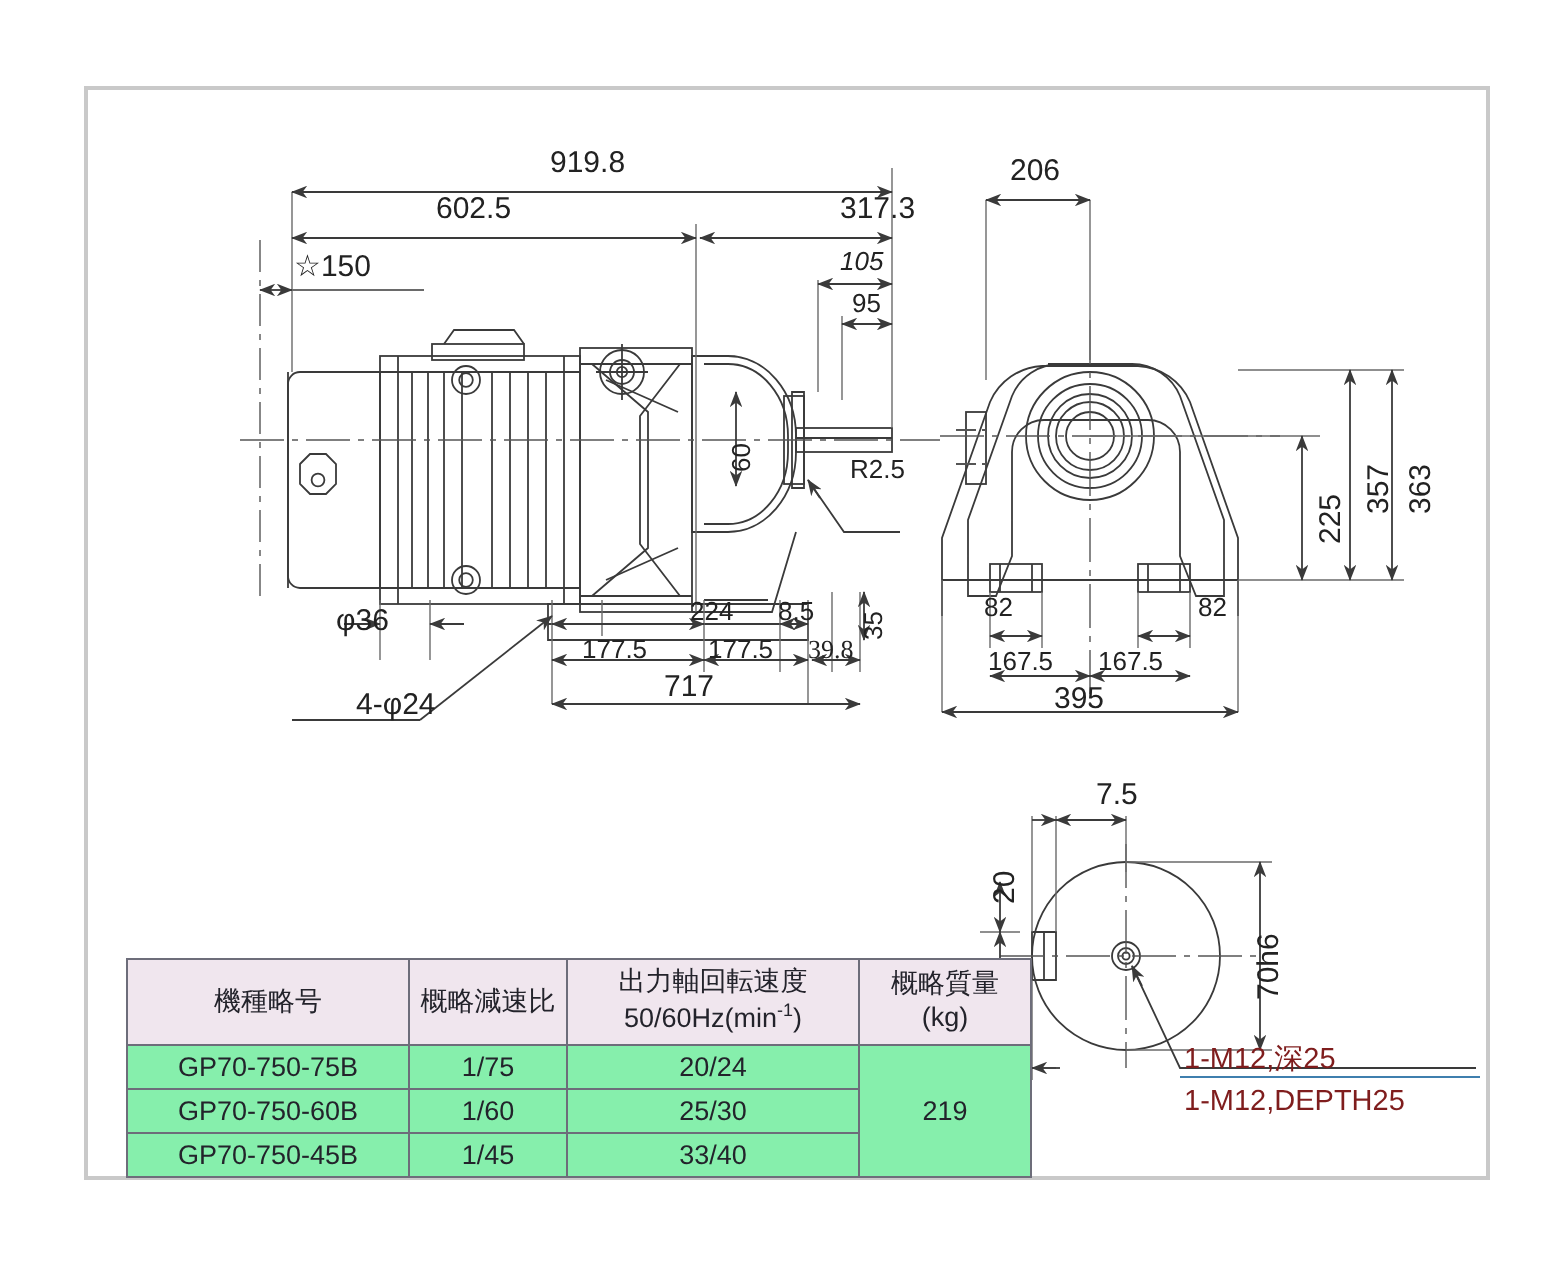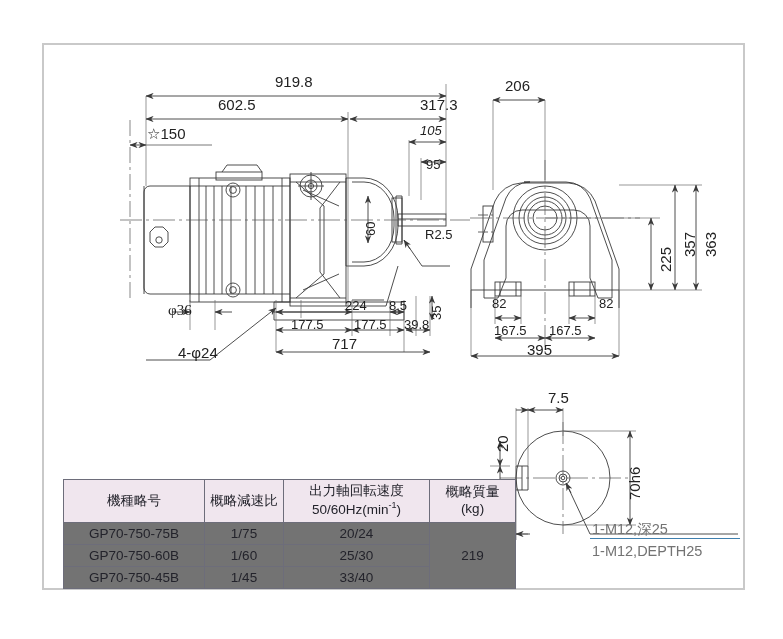--- a/index.html
+++ b/index.html
@@ -17,34 +17,34 @@
   
   .lbl{
     position:absolute;font-size:15px;line-height:1;color:#222;
     white-space:nowrap;letter-spacing:0px;
   }
   .lbl.sm{font-size:13px;}
   .lbl.vert{transform:rotate(-90deg);transform-origin:left top;}
   
   .spec-table{
     position:absolute;left:63px;top:479px;border-collapse:collapse;
-    font-size:13.5px;background:#737373;
+    font-size:13.5px;background:#86efac;
   }
   .spec-table th,.spec-table td{
     border:1px solid #6d6d7a;text-align:center;color:#23232b;
     font-weight:normal;padding:0;
   }
   .spec-table thead th{background:#f0e6ee;height:42px;line-height:1.25;}
   .spec-table tbody td{height:21px;}
   .c-model{width:140px;}
   .c-ratio{width:78px;margin-top:20px;}
   .c-speed{width:145px;}
   .c-mass{width:85px;}
   .sup{font-size:9px;vertical-align:super;}
-  .note-line{position:absolute;font-size:14.5px;color:#737373;white-space:nowrap;}
+  .note-line{position:absolute;font-size:14.5px;color:#7f1d1d;white-space:nowrap;}
   .note-ul{position:absolute;height:1px;background:#3f7fae;}
 </style>
 </head>
 <body>
 
 <div id="sheet">
 
   <div class="frame"></div>
 
   <svg class="dwg" viewBox="0 0 783 639" xmlns="http://www.w3.org/2000/svg">
@@ -270,31 +270,31 @@
       <path d="M566 483 l24 51 h148" stroke="#3a3a3a"></path>
       <path d="M566 483 l5 10" stroke="#3a3a3a" marker-start="url(#arS)"></path>
     </g>
   </svg>
 
   <div class="lbl" style="left:275px;top:74px;">919.8</div>
   <div class="lbl" style="left:218px;top:97px;">602.5</div>
   <div class="lbl" style="left:376px;top:97px;margin-left:44px;">317.3</div>
   <div class="lbl" style="left:147px;top:126px;">☆150</div>
   <div class="lbl sm" style="left:420px;top:124px;font-style:italic;">105</div>
-  <div class="lbl sm" style="left:426px;top:158px;">95</div>
+  <div class="lbl sm" style="left:426px;top:145px;">95</div>
   <div class="lbl sm vert" style="left:364px;top:236px;">60</div>
   <div class="lbl sm" style="left:425px;top:228px;">R2.5</div>
-  <div class="lbl" style="left:168px;top:303px;font-family:Liberation Serif, serif;">φ36</div>
+  <div class="lbl" style="left:168px;top:303px;">φ36</div>
   <div class="lbl" style="left:178px;top:345px;">4-φ24</div>
   <div class="lbl sm" style="left:297px;top:299px;margin-left:48px;">224</div>
   <div class="lbl sm" style="left:389px;top:299px;">8.5</div>
   <div class="lbl sm vert" style="left:430px;top:320px;">35</div>
   <div class="lbl sm" style="left:291px;top:318px;">177.5</div>
   <div class="lbl sm" style="left:354px;top:318px;">177.5</div>
-  <div class="lbl sm" style="left:404px;top:318px;">39.8</div>
+  <div class="lbl sm" style="left:404px;top:318px;font-family:Liberation Serif, serif;">39.8</div>
   <div class="lbl" style="left:332px;top:336px;">717</div>
 
   <div class="lbl" style="left:505px;top:78px;">206</div>
   <div class="lbl vert" style="left:703px;top:257px;">363</div>
   <div class="lbl vert" style="left:682px;top:257px;">357</div>
   <div class="lbl vert" style="left:658px;top:272px;">225</div>
   <div class="lbl sm" style="left:492px;top:297px;">82</div>
   <div class="lbl sm" style="left:599px;top:297px;">82</div>
   <div class="lbl sm" style="left:494px;top:324px;">167.5</div>
   <div class="lbl sm" style="left:549px;top:324px;">167.5</div>

